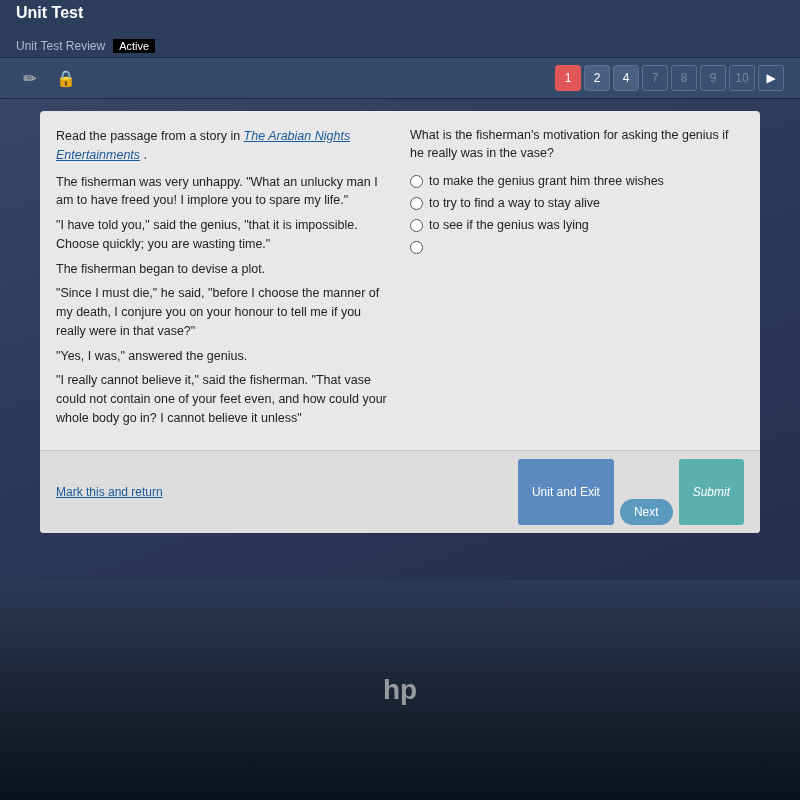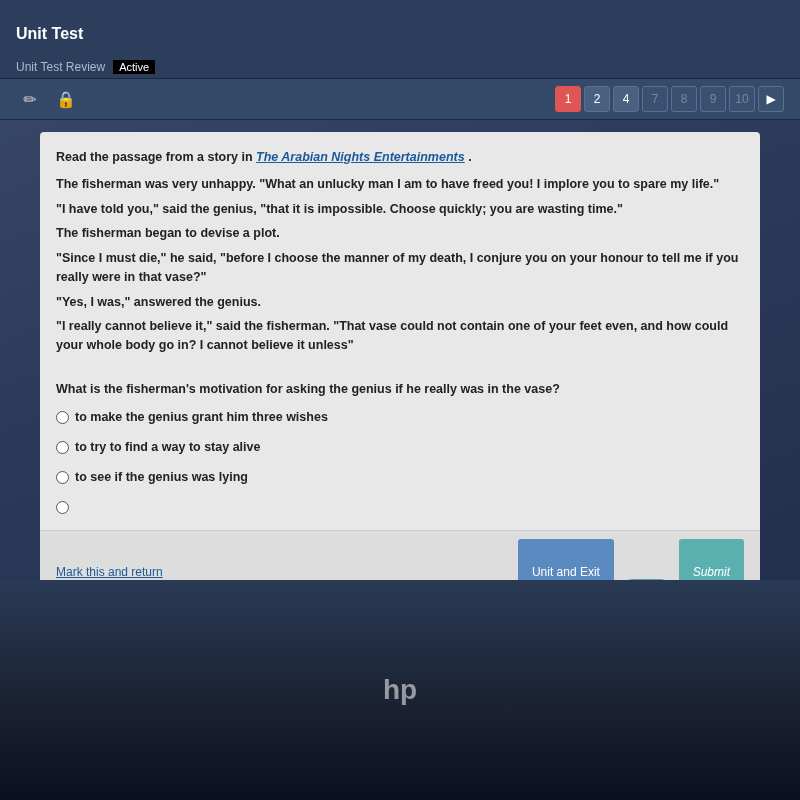--- a/index.html
+++ b/index.html
@@ -10,21 +10,21 @@
       background: linear-gradient(160deg, #3a4a6b 0%, #2c3a5a 40%, #1e2a45 100%);
       font-family: Arial, sans-serif;
       overflow: hidden;
       display: flex;
       flex-direction: column;
     }
 
     
     .top-bar {
       background: #2d3e5c;
-      padding: 25px 16px 4px 16px;
+      padding: 4px 16px 4px 16px;
       border-bottom: 1px solid #1a2a40;
     }
 
     .title-row {
       display: flex;
       align-items: center;
       gap: 12px;
     }
 
     .page-title {
@@ -124,25 +124,24 @@
       border-radius: 4px;
       width: 100%;
       max-width: 720px;
       display: flex;
       flex-direction: column;
       overflow: hidden;
     }
 
     .quiz-body {
       display: flex;
-      flex-direction: column;
+      flex-direction: row;
       padding: 16px;
       gap: 20px;
       flex: 1;
-      font-weight: bold;
     }
 
     
     .passage-col {
       flex: 1;
       font-size: 12.5px;
       color: #222;
       line-height: 1.5;
       overflow: hidden;
     }
@@ -170,21 +169,21 @@
 
     .question-text {
       margin-bottom: 12px;
       line-height: 1.4;
     }
 
     .options-list {
       list-style: none;
       display: flex;
       flex-direction: column;
-      gap: 16px;
+      gap: 8px;
     }
 
     .option-item {
       display: flex;
       align-items: flex-start;
       gap: 6px;
       font-size: 12.5px;
       color: #222;
       cursor: pointer;
     }

